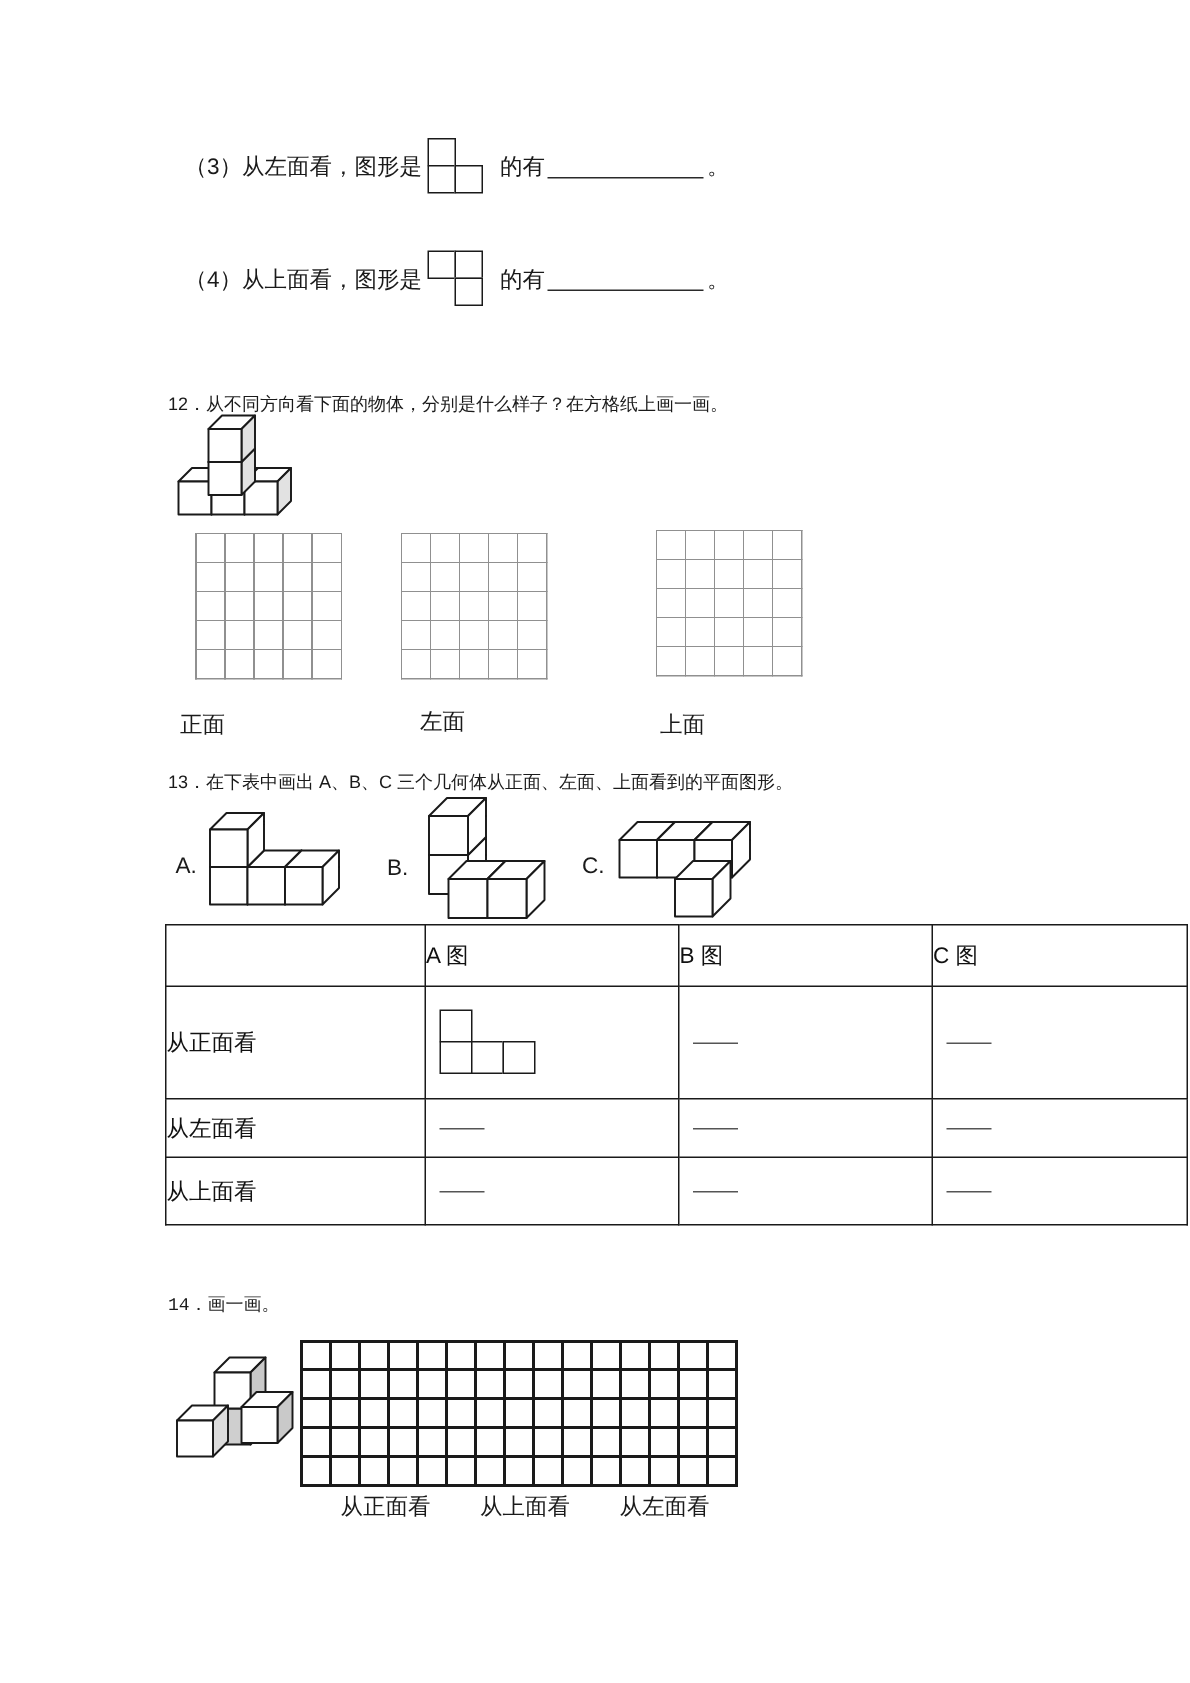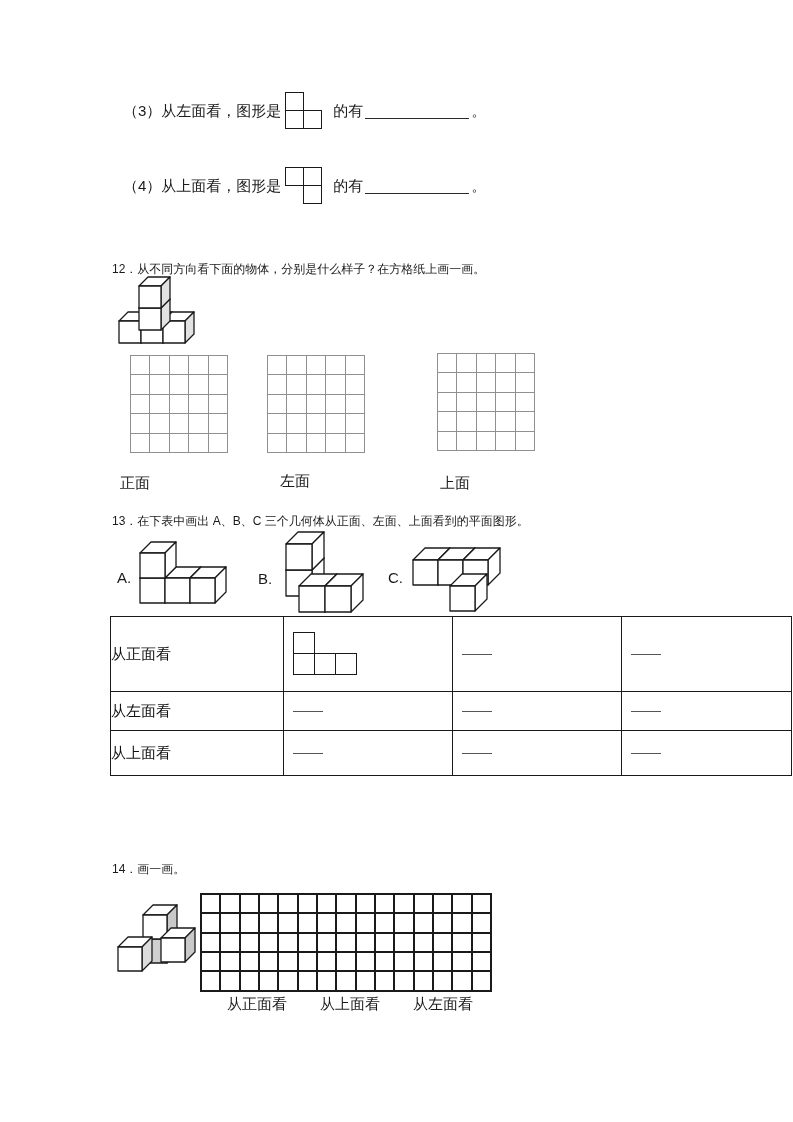--- a/index.html
+++ b/index.html
@@ -166,20 +166,26 @@
   </svg>
 
 <table class="q13-table">
   <colgroup>
       <col style="width:173px">
       <col style="width:169px">
       <col style="width:169px">
       <col style="width:170px">
     </colgroup>
   <tbody>
+      <tr style="height:41px;">
+    <td class="hdr-label"></td>
+    <td class="hdr-label">A 图</td>
+    <td class="hdr-label">B 图</td>
+    <td class="hdr-label">C 图</td>
+  </tr>
   <tr style="height:75px;">
     <td class="row-label">从正面看</td>
     <td>
           <div class="cell-shape">
             <div style="position: absolute; box-sizing: border-box; background: rgb(255, 255, 255); border: 1.4px solid rgb(26, 26, 26); width: 22px; height: 22px; left: 0px; top: 0px;"></div>
             <div style="position: absolute; box-sizing: border-box; background: rgb(255, 255, 255); border: 1.4px solid rgb(26, 26, 26); width: 22px; height: 22px; left: 0px; top: 21px;"></div>
             <div style="position: absolute; box-sizing: border-box; background: rgb(255, 255, 255); border: 1.4px solid rgb(26, 26, 26); width: 22px; height: 22px; left: 21px; top: 21px;"></div>
             <div style="position: absolute; box-sizing: border-box; background: rgb(255, 255, 255); border: 1.4px solid rgb(26, 26, 26); width: 22px; height: 22px; left: 42px; top: 21px;"></div>
           </div>
         </td>
@@ -210,21 +216,21 @@
     <td>
           <div class="blank-line"></div>
         </td>
     <td>
           <div class="blank-line"></div>
         </td>
   </tr>
 </tbody>
   </table>
 
-<div class="sec-title" style="left:112px;top:861px;">14．画一画。</div>
+<div class="sec-title" style="left:112px;top:861px;font-family:Liberation Mono, monospace;">14．画一画。</div>
 
 <svg class="figure" style="left:110px;top:900px;" width="100" height="85" viewBox="110 900 100 85">
     <polygon points="143,939 153,929 177,929 167,939" fill="#ffffff" stroke="#1a1a1a" stroke-width="1.3" stroke-linejoin="round"></polygon>
     <polygon points="167,963 177,953 177,929 167,939" fill="#ffffff" stroke="#1a1a1a" stroke-width="1.3" stroke-linejoin="round"></polygon>
     <polygon points="143,963 167,963 167,939 143,939" fill="#cfcfcf" stroke="#1a1a1a" stroke-width="1.3" stroke-linejoin="round"></polygon>
     <polygon points="143,915 153,905 177,905 167,915" fill="#ffffff" stroke="#1a1a1a" stroke-width="1.3" stroke-linejoin="round"></polygon>
     <polygon points="167,939 177,929 177,905 167,915" fill="#c9c9c9" stroke="#1a1a1a" stroke-width="1.3" stroke-linejoin="round"></polygon>
     <polygon points="143,939 167,939 167,915 143,915" fill="#ffffff" stroke="#1a1a1a" stroke-width="1.3" stroke-linejoin="round"></polygon>
     <polygon points="161,938 171,928 195,928 185,938" fill="#ffffff" stroke="#1a1a1a" stroke-width="1.3" stroke-linejoin="round"></polygon>
     <polygon points="185,962 195,952 195,928 185,938" fill="#c9c9c9" stroke="#1a1a1a" stroke-width="1.3" stroke-linejoin="round"></polygon>

